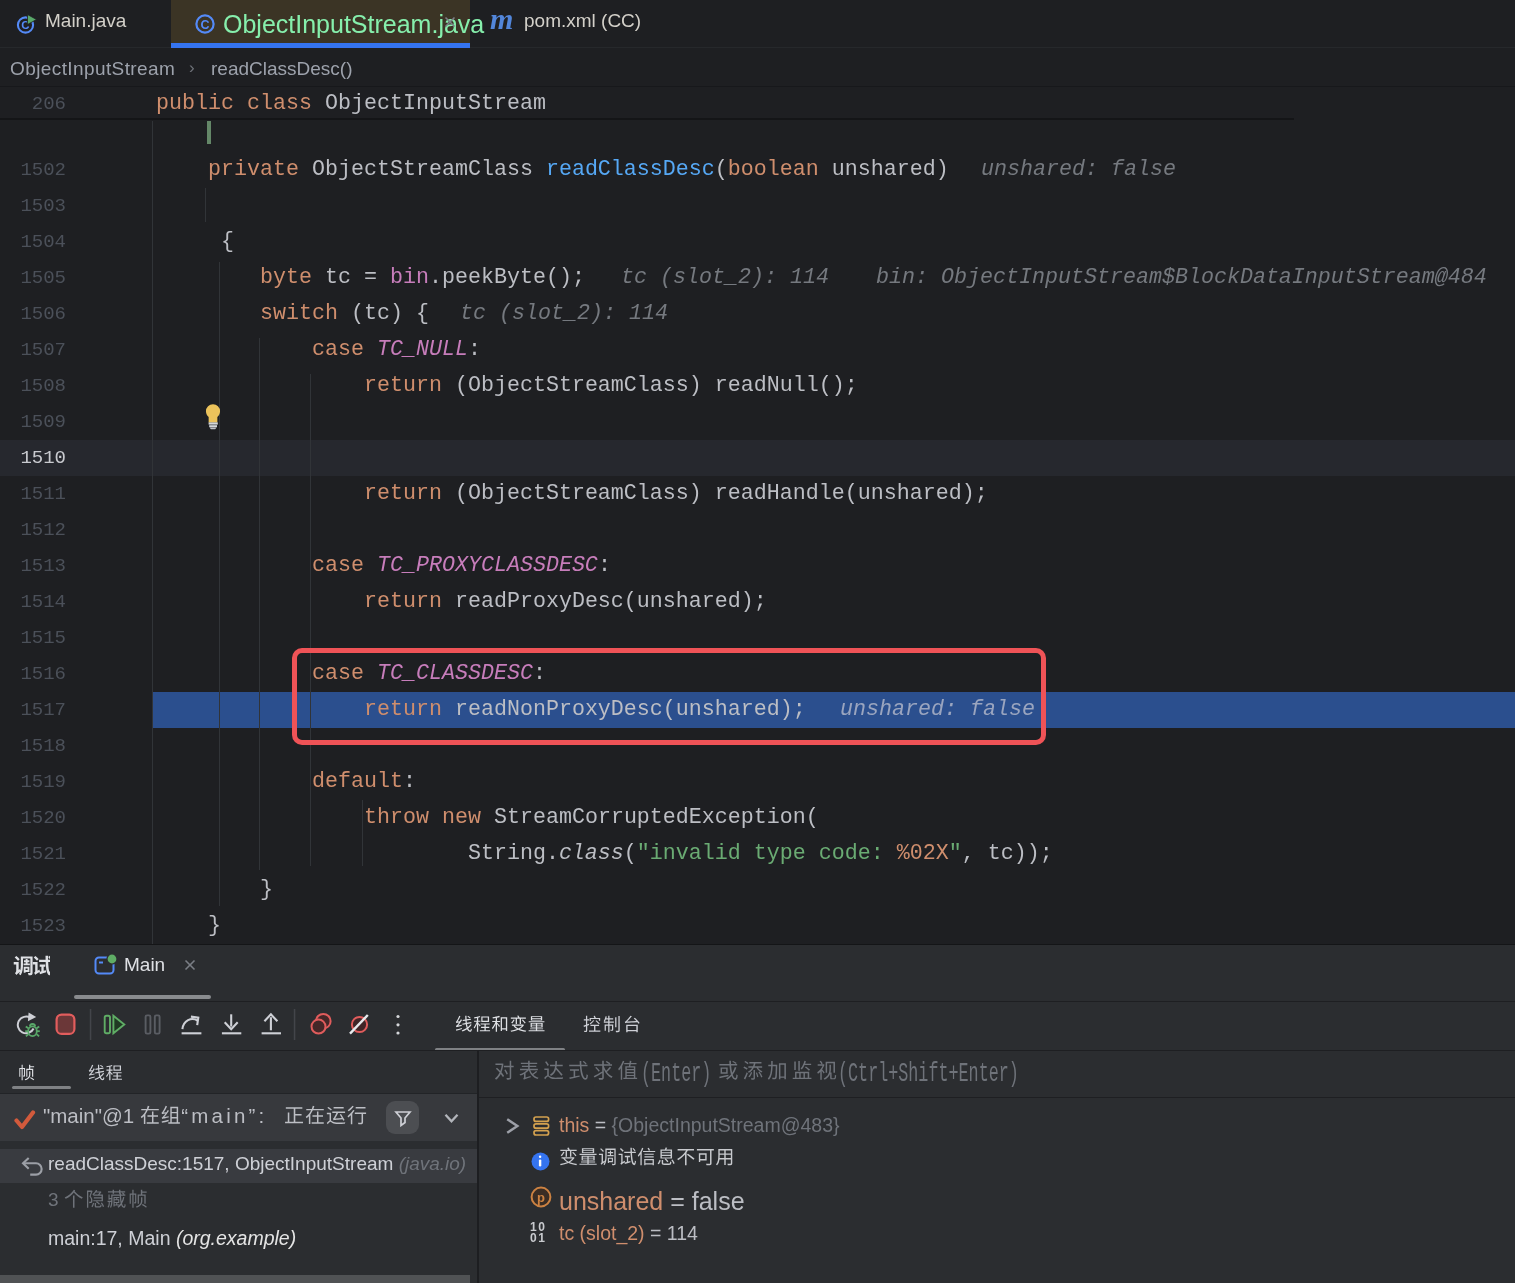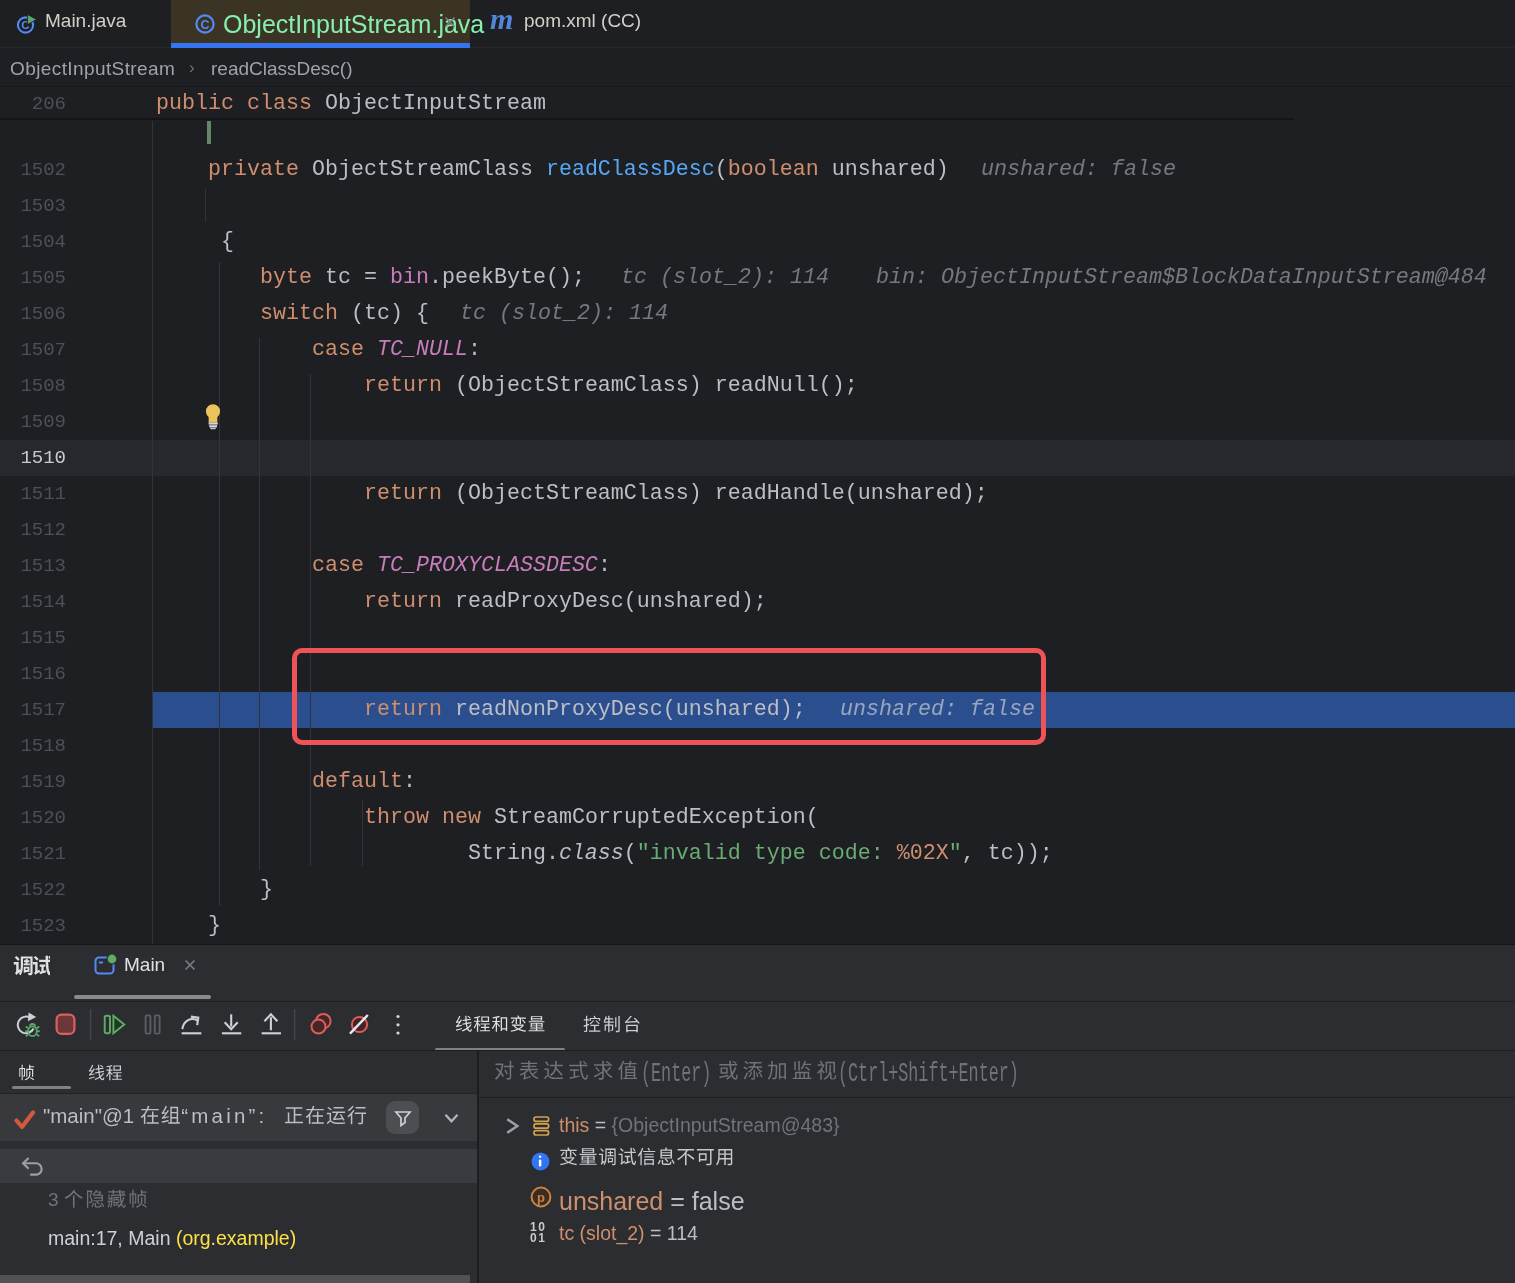--- a/index.html
+++ b/index.html
@@ -98,20 +98,21 @@
 
   <div class="cl" style="top:152px">    <span class="kw">private</span> ObjectStreamClass <span class="fn">readClassDesc</span>(<span class="kw">boolean</span> unshared)<span class="hint" style="left:825px">unshared: false</span></div>
   <div class="cl" style="top:224px">     {</div>
   <div class="cl" style="top:260px">        <span class="kw">byte</span> tc = <span class="fld">bin</span>.peekByte();<span class="hint" style="left:465px">tc (slot_2): 114</span><span class="hint" style="left:720px">bin: ObjectInputStream$BlockDataInputStream@484</span></div>
   <div class="cl" style="top:296px">        <span class="kw">switch</span> (tc) {<span class="hint" style="left:304px">tc (slot_2): 114</span></div>
   <div class="cl" style="top:332px">            <span class="kw">case</span> <span class="cst">TC_NULL</span>:</div>
   <div class="cl" style="top:368px">                <span class="kw">return</span> (ObjectStreamClass) readNull();</div>
   <div class="cl" style="top:476px">                <span class="kw">return</span> (ObjectStreamClass) readHandle(unshared);</div>
   <div class="cl" style="top:548px">            <span class="kw">case</span> <span class="cst">TC_PROXYCLASSDESC</span>:</div>
   <div class="cl" style="top:584px">                <span class="kw">return</span> readProxyDesc(unshared);</div>
+  <div class="cl" style="top:656px">            <span class="kw">case</span> <span class="cst">TC_CLASSDESC</span>:</div>
   <div class="cl" style="top:692px">                <span class="kw">return</span> readNonProxyDesc(unshared);<span class="hint" style="left:684px;color:#9aa5bf">unshared: false</span></div>
   <div class="cl" style="top:764px">            <span class="kw">default</span>:</div>
   <div class="cl" style="top:800px">                <span class="kw">throw</span> <span class="kw">new</span> StreamCorruptedException(</div>
   <div class="cl" style="top:836px">                        String.<span style="font-style:italic">class</span>(<span class="str">"invalid type code: </span><span class="fmt">%02X</span><span class="str">"</span>, tc));</div>
   <div class="cl" style="top:872px">        }</div>
   <div class="cl" style="top:908px">    }</div>
 
   <div class="abs" style="left:292px;top:648px;width:754px;height:97px;border:5.5px solid #ef5357;border-radius:10px"></div>
 </div>
 
@@ -234,27 +235,28 @@
     </svg>
     <svg class="abs" style="left:444px;top:62px" width="15" height="11" viewBox="0 0 15 11" fill="none" stroke="#b2b5bb" stroke-width="2.3">
         <polyline points="1.5,1.8 7.5,8.2 13.5,1.8"></polyline>
       </svg>
 
     <div class="abs" style="left:0;top:97.5px;width:477px;height:34px;background:#393b40"></div>
     <svg class="abs" style="left:17px;top:102px" width="28" height="26" viewBox="0 0 28 26" fill="none" stroke="#9c9fa6" stroke-width="2.1">
       <polyline points="11.7,4.9 6,10.3 11.7,15.7"></polyline>
       <path d="M 6.8 10.3 H 19 A 5.65 5.65 0 0 1 19 21.6 H 13.2"></path>
     </svg>
+    <div class="abs" style="left:48px;top:101.5px;font-size:19px;color:#ced0d6">readClassDesc:1517, ObjectInputStream <span style="font-style:italic;color:#6f737a">(java.io)</span></div>
     <div class="abs" style="left:48px;top:137.6px;font-size:19px;color:#6f737a">3 <svg width="85.6" height="22.6" viewBox="0 0 85.6 22.6" style="vertical-align:-5.46px;" fill="#6f737a">
           <path transform="translate(0.00,17.16) scale(0.01950,-0.01950)" d="M460 546V-79H538V546ZM506 841C406 674 224 528 35 446C56 428 78 399 91 377C245 452 393 568 501 706C634 550 766 454 914 376C926 400 949 428 969 444C815 519 673 613 545 766L573 810Z"></path>
           <path transform="translate(21.40,17.16) scale(0.01950,-0.01950)" d="M478 168V18C478 -52 499 -71 586 -71C604 -71 715 -71 733 -71C800 -71 821 -48 829 54C809 58 781 68 767 79C764 2 758 -7 726 -7C702 -7 609 -7 592 -7C553 -7 546 -3 546 18V168ZM389 171C373 112 343 34 310 -14L367 -51C401 3 430 86 447 146ZM541 210C596 170 666 114 700 77L747 123C712 158 642 213 587 249ZM789 160C834 98 880 15 898 -41L960 -14C940 41 894 122 848 183ZM541 831C506 764 443 679 358 615C374 606 396 585 408 570L410 572V537H829V455H433V398H829V309H404V250H900V596H725C761 637 800 686 826 731L780 761L770 758H574C588 779 600 799 611 819ZM438 596C473 629 505 664 533 700H727C704 664 673 625 647 596ZM81 797V-80H148V729H282C260 661 231 570 202 497C274 419 292 352 292 297C292 267 287 240 272 229C263 223 253 221 240 220C224 219 205 220 182 221C193 202 199 173 200 155C223 154 248 155 268 157C289 159 306 165 320 175C348 194 360 236 360 290C360 352 343 423 270 506C303 586 341 688 369 771L321 800L309 797Z"></path>
           <path transform="translate(42.80,17.16) scale(0.01950,-0.01950)" d="M834 471C817 384 792 304 760 233C746 313 735 413 730 533H952V598H888L914 619C895 644 852 676 816 696L771 662C799 645 831 620 852 598H728L727 663H699V706H942V770H699V840H625V770H372V840H298V770H60V706H298V636H372V706H625V634H659L660 598H227V422H144V593H86V328H144V360H227V321V277H41V213H97V169C97 107 88 17 34 -48C48 -56 69 -70 81 -80C143 -9 153 96 153 167V213H224C219 123 204 26 163 -50C179 -56 207 -71 219 -82C282 31 292 198 292 321V533H663C672 374 689 244 713 145C694 114 673 85 650 59V88H537V161H641V348H537V418H641V470H343V-24H399V36H629C603 9 574 -15 543 -36C560 -46 588 -69 599 -82C652 -42 698 7 738 62C772 -32 818 -81 873 -81C931 -81 956 -56 967 78C950 84 928 98 914 111C909 12 899 -14 878 -15C845 -15 810 33 783 132C836 224 875 334 902 459ZM482 88H399V161H482ZM482 348H399V418H482ZM399 299H585V211H399Z"></path>
           <path transform="translate(64.20,17.16) scale(0.01950,-0.01950)" d="M704 59C777 20 869 -40 914 -82L956 -28C910 13 816 69 743 106ZM656 457V278C656 179 632 55 391 -21C405 -36 426 -63 435 -80C686 12 727 153 727 278V457ZM486 594V124H551V528H828V126H896V594H722V682H947V750H722V838H649V594ZM76 650V126H135V582H212V-80H276V582H356V210C356 202 354 200 348 199C340 199 321 199 297 200C307 182 316 152 318 133C353 133 376 135 393 147C411 159 415 180 415 208V650H276V839H212V650Z"></path>
         </svg></div>
-    <div class="abs" style="left:48px;top:175.6px;font-size:19.5px;color:#ced0d6">main:17, Main <span style="color:#fde047">(org.example)</span></div>
+    <div class="abs" style="left:48px;top:175.6px;font-size:19.5px;color:#ced0d6">main:17, Main <span style="font-style:italic;color:#e5e5e5">(org.example)</span></div>
 
     <div class="abs" style="left:0;top:224px;width:470px;height:9px;background:#505254"></div>
   </div>
 
   <div class="abs" style="left:477px;top:106px;width:2px;height:233px;background:#1d1e21"></div>
 
   <div class="abs" style="left:479px;top:106px;width:1036px;height:233px;overflow:hidden">
 
     <div class="abs" style="left:0;top:0;width:1036px;height:47px;border-bottom:1px solid #1e1f22"></div>
     <div class="abs" style="left:15px;top:9px"><svg width="148.2" height="23.8" viewBox="0 0 148.2 23.8" style="vertical-align:-5.74px;" fill="#6f737a">

